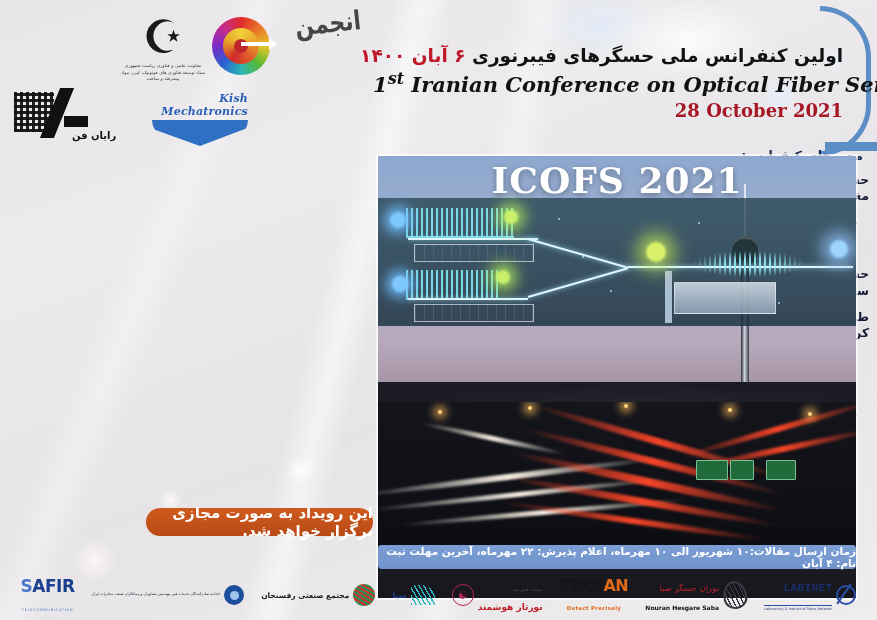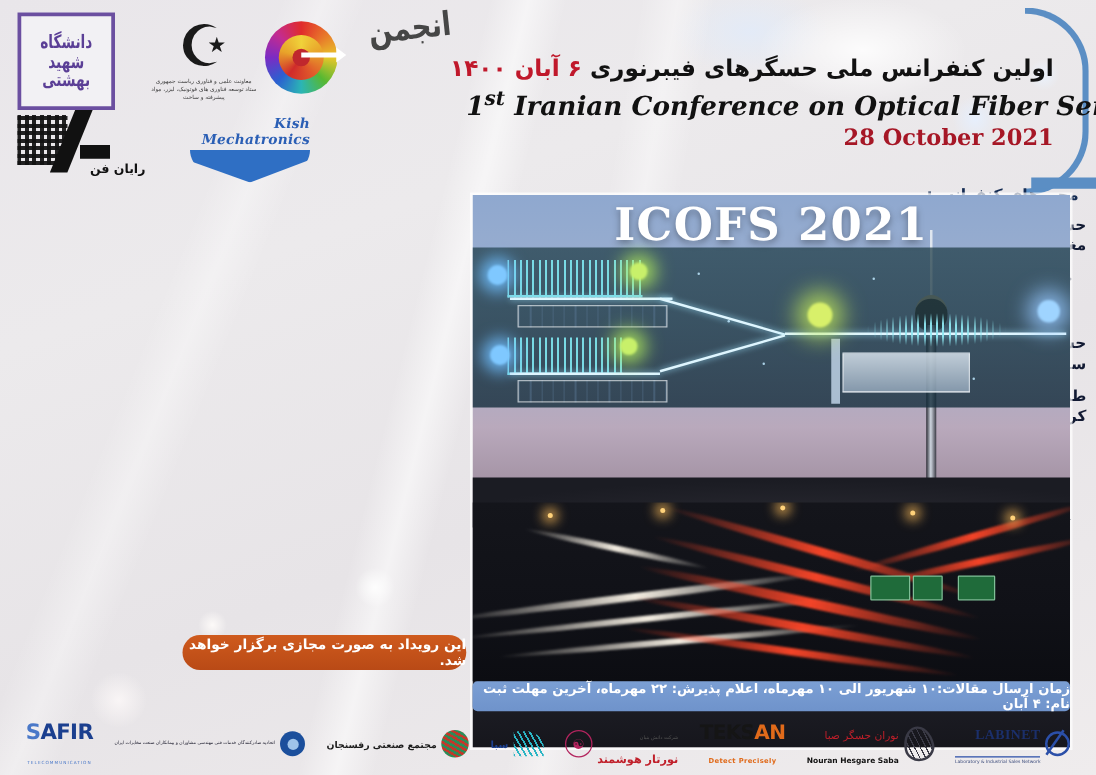--- a/index.html
+++ b/index.html
@@ -122,21 +122,21 @@
   .crow .ico{width:22px;height:22px;flex:none;margin-left:7px;color:#c62020;
     display:flex;align-items:center;justify-content:center;}
   .crow .ctxt{font-size:12.5px;font-weight:bold;color:#101a30;
      font-family:"DejaVu Serif","Liberation Serif",serif;direction:ltr;}
   .crow .ctxt.rtl{direction:rtl;font-family:"DejaVu Sans",sans-serif;}
 
   
   #virtual-note{position:absolute;left:146px;top:508px;width:227px;height:28px;
     background:linear-gradient(180deg,#cf5a1d,#b94a16);border-radius:14px;
     display:flex;align-items:center;justify-content:center;
-    color:#fff;font-size:11px;font-weight:bold;}
+    color:#fff;font-size:15px;font-weight:bold;}
 
   
   #photo{position:absolute;left:378px;top:156px;width:478px;height:442px;overflow:hidden;
     box-shadow:0 0 0 2px rgba(255,255,255,.7);}
   #sky{position:absolute;inset:0;
     background:linear-gradient(180deg,#8fa8cf 0%,#9fb1cf 22%,#b9a9bc 42%,#9e8d9e 55%,#4a4c5e 68%,#23242e 82%,#16161c 100%);}
   #photonic{position:absolute;left:0;top:42px;width:478px;height:128px;
     background:linear-gradient(180deg,rgba(30,60,70,.72),rgba(20,45,60,.80));}
   .coil{position:absolute;height:30px;
     background-image:repeating-linear-gradient(90deg,#7fe6f0 0 1.6px,transparent 1.6px 5px);
@@ -203,21 +203,21 @@
     display:flex;align-items:center;justify-content:center;
     color:#fff;font-size:10.5px;font-weight:bold;}
 
   
   #sponsors{position:absolute;left:0;top:570px;width:877px;height:50px;
     display:flex;align-items:center;justify-content:space-around;padding:0 12px;box-sizing:border-box;}
   .sp{display:flex;align-items:center;gap:4px;}
 
   #sp-labinet .mark{width:16px;height:16px;border:2px solid #2b4fa8;border-radius:50%;position:relative;}
   #sp-labinet .mark::after{content:"";position:absolute;left:5px;top:-5px;width:2px;height:24px;background:#2b4fa8;transform:rotate(35deg);}
-  #sp-labinet .wd{font-family:Liberation Serif, serif;font-size:11px;font-weight:bold;color:#1b2f6b;letter-spacing:.4px;}
+  #sp-labinet .wd{font-family:Liberation Mono, monospace;font-size:11px;font-weight:bold;color:#1b2f6b;letter-spacing:.4px;}
   #sp-labinet .sub{font-size:3.6px;color:#3a4a7a;border-top:1px solid #2b4fa8;padding-top:1px;}
 
   #sp-nouran .mark{width:20px;height:24px;border:2px solid #3a3a46;border-radius:50% 50% 50% 50%/60% 60% 40% 40%;
     background-image:repeating-linear-gradient(75deg,#3a3a46 0 1px,transparent 1px 4px);transform:rotate(-12deg);}
   #sp-nouran .fa{font-size:8.5px;color:#c01f2a;font-weight:normal;margin-top:35px;}
   #sp-nouran .en{font-size:6px;color:#111;font-weight:bold;}
 
   #sp-teksan .wd{font-family:"DejaVu Sans",sans-serif;font-size:16px;font-weight:bold;color:#151515;letter-spacing:-.5px;}
   #sp-teksan .wd i{color:#e06a1a;font-style:normal;}
   #sp-teksan .tag{font-size:5.4px;color:#e06a1a;font-weight:bold;letter-spacing:.3px;}
@@ -247,23 +247,20 @@
   #sp-safir .sub{font-size:3.4px;color:#4a78c8;letter-spacing:.8px;}
 </style>
 </head>
 <body>
 
 <div id="poster">
   <div id="bg-streaks"></div>
 
   <div id="logo-bar">
 
-    <div class="logo" id="logo-sbu">
-      <div class="cal">دانشگاه<br>شهید<br>بهشتی</div>
-    </div>
 
     <div class="logo" id="logo-iran">
       <div class="emb">☪</div>
       <div class="cap">
         معاونت علمی و فناوری ریاست جمهوری<br>ستاد توسعه فناوری های فوتونیک، لیزر، مواد پیشرفته و ساخت
       </div>
     </div>
 
     <div class="logo" id="logo-opsi">
       <div class="ring"></div>

